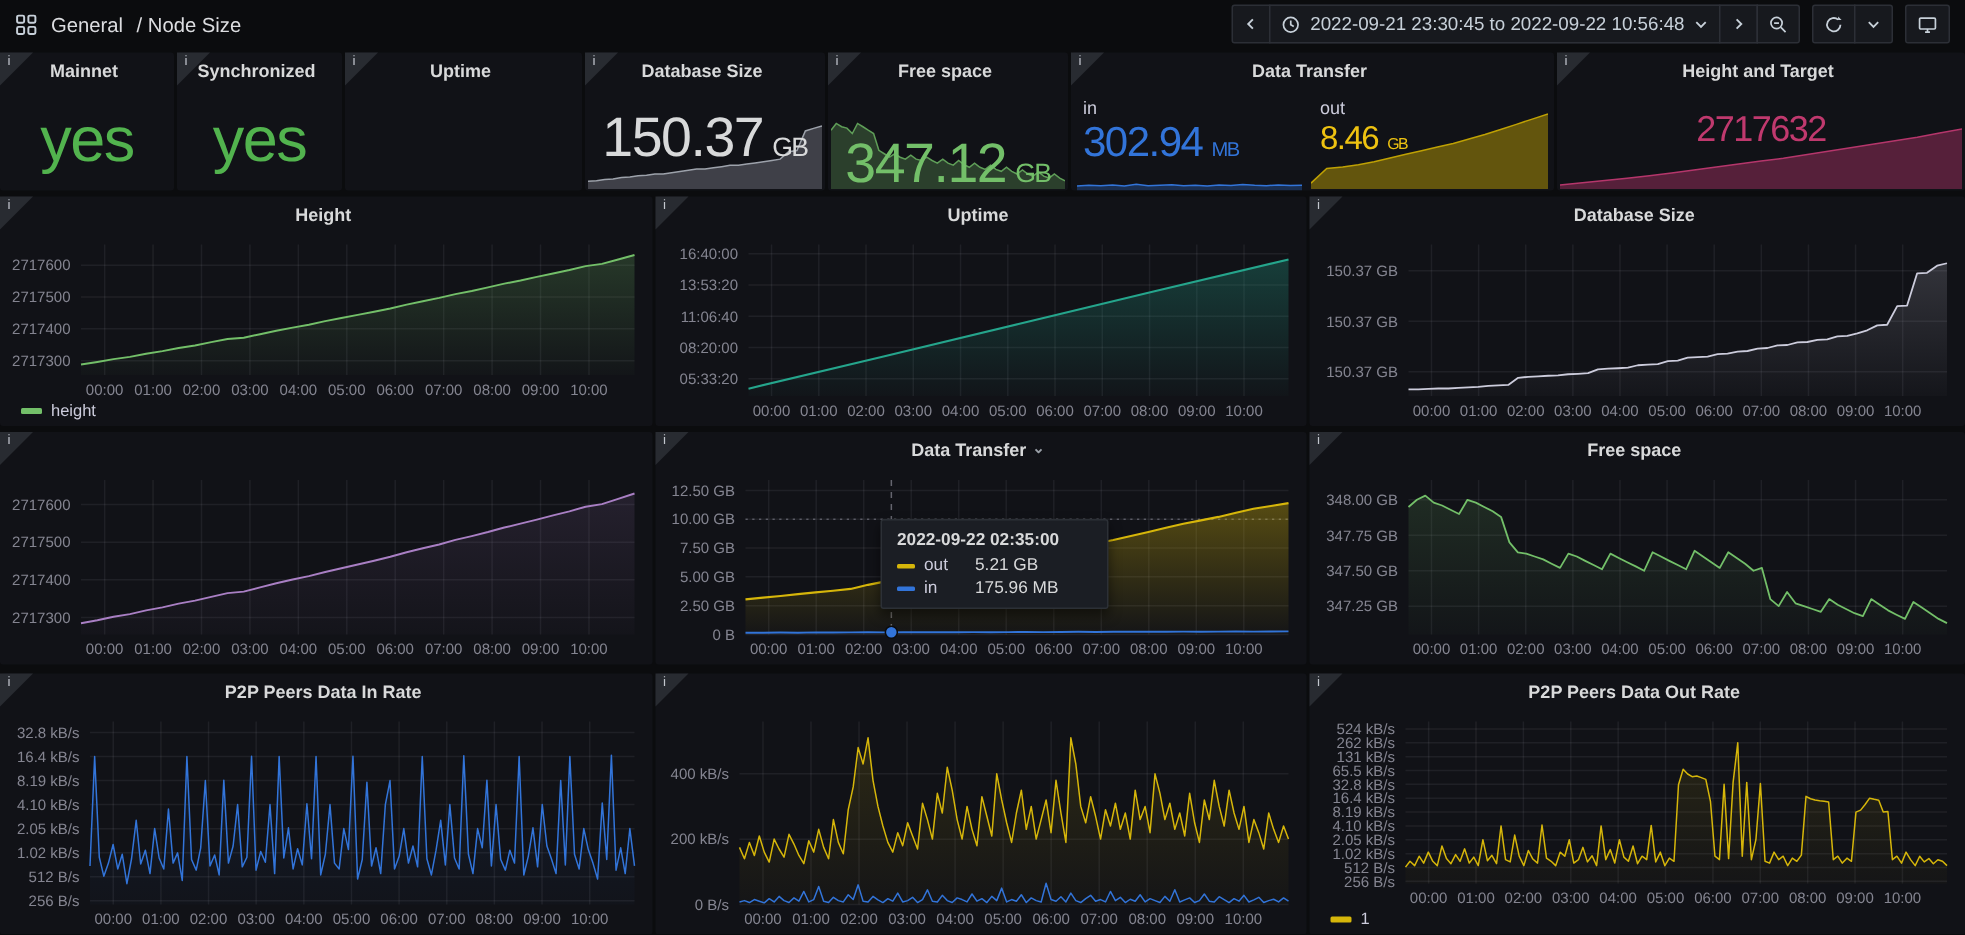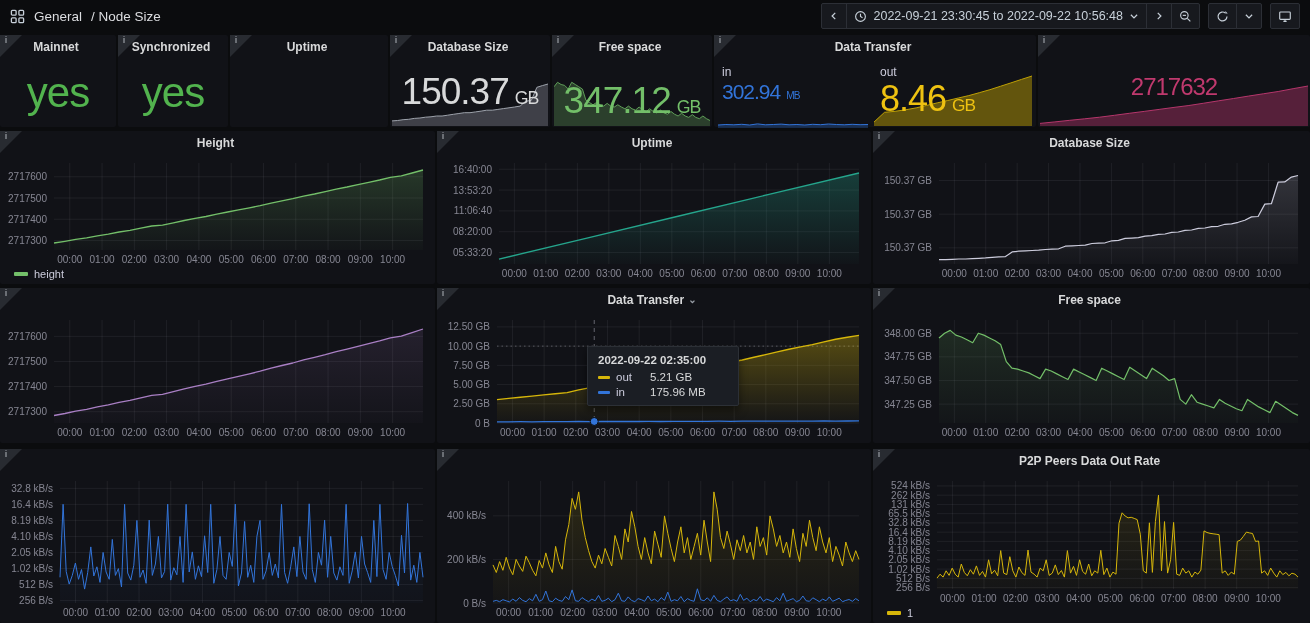--- a/index.html
+++ b/index.html
@@ -163,54 +163,55 @@
 
   <div class="panel" style="left:552px;top:35px;width:160px;height:92px">
     <div class="info-corner">
         <span>i</span>
       </div>
     <div class="ptitle">Free space</div>
     <div class="spark" style="left:2px;right:2px;bottom:1px;height:48px"><svg width="156" height="48" viewBox="0 0 156 48">
           <path d="M0.0 8.8L3.5 4.3L7.1 6.5L10.6 7.4L14.2 11.0L17.7 4.3L21.3 6.5L24.8 8.8L28.4 11.0L31.9 22.2L35.5 24.5L39.0 26.8L42.5 24.5L46.1 26.8L49.6 28.1L53.2 25.4L56.7 28.1L60.3 29.0L63.8 26.8L67.4 29.0L70.9 30.8L74.5 28.1L78.0 30.8L81.5 32.1L85.1 29.0L88.6 31.7L92.2 33.5L95.7 30.8L99.3 33.5L102.8 34.9L106.4 32.1L109.9 34.9L113.5 36.2L117.0 33.5L120.5 36.2L124.1 38.0L127.6 35.3L131.2 38.0L134.7 39.4L138.3 36.6L141.8 39.4L145.4 40.7L148.9 38.0L152.5 40.7L156.0 42.5L156 48L0 48Z" fill="rgba(92,148,83,0.35)" stroke="none"></path>
           <path d="M0.0 8.8L3.5 4.3L7.1 6.5L10.6 7.4L14.2 11.0L17.7 4.3L21.3 6.5L24.8 8.8L28.4 11.0L31.9 22.2L35.5 24.5L39.0 26.8L42.5 24.5L46.1 26.8L49.6 28.1L53.2 25.4L56.7 28.1L60.3 29.0L63.8 26.8L67.4 29.0L70.9 30.8L74.5 28.1L78.0 30.8L81.5 32.1L85.1 29.0L88.6 31.7L92.2 33.5L95.7 30.8L99.3 33.5L102.8 34.9L106.4 32.1L109.9 34.9L113.5 36.2L117.0 33.5L120.5 36.2L124.1 38.0L127.6 35.3L131.2 38.0L134.7 39.4L138.3 36.6L141.8 39.4L145.4 40.7L148.9 38.0L152.5 40.7L156.0 42.5" fill="none" stroke="#5f9e58" stroke-width="1"></path>
         </svg></div>
-    <div class="stat-center" style="align-items:center;padding-top:14px">
+    <div class="stat-center" style="align-items:flex-end;padding-top:14px">
       <span class="stat-big" style="font-size: 37px; color: rgb(115, 191, 105);"><span>347.12</span><span class="unit">GB</span></span>
     </div>
   </div>
 
   <div class="panel" style="left:714px;top:35px;width:322px;height:92px">
     <div class="info-corner">
         <span>i</span>
       </div>
     <div class="ptitle">Data Transfer</div>
     <div class="spark" style="left:4px;bottom:1px;width:150px;height:12px"><svg width="150" height="12" viewBox="0 0 150 12">
           <path d="M0.0 9.0L7.9 8.5L15.8 8.8L23.7 8.3L31.6 9.0L39.5 7.9L47.4 8.8L55.3 8.5L63.2 8.1L71.1 8.8L78.9 8.5L86.8 9.0L94.7 8.3L102.6 8.7L110.5 8.0L118.4 8.5L126.3 8.8L134.2 8.3L142.1 8.7L150.0 8.5L150 12L0 12Z" fill="rgba(50,116,217,0.3)" stroke="none"></path>
           <path d="M0.0 9.0L7.9 8.5L15.8 8.8L23.7 8.3L31.6 9.0L39.5 7.9L47.4 8.8L55.3 8.5L63.2 8.1L71.1 8.8L78.9 8.5L86.8 9.0L94.7 8.3L102.6 8.7L110.5 8.0L118.4 8.5L126.3 8.8L134.2 8.3L142.1 8.7L150.0 8.5" fill="none" stroke="#3274d9" stroke-width="1"></path>
         </svg></div>
     <div class="spark" style="right:4px;bottom:1px;width:158px;height:52px"><svg width="158" height="52" viewBox="0 0 158 52">
           <path d="M0.0 48.1L10.5 38.3L21.1 37.3L31.6 35.8L42.1 33.9L52.7 31.4L63.2 28.9L73.7 26.5L84.3 24.0L94.8 21.6L105.3 18.7L115.9 15.7L126.4 12.3L136.9 8.9L147.5 5.4L158.0 2.0L158 52L0 52Z" fill="rgba(181,152,4,0.5)" stroke="none"></path>
           <path d="M0.0 48.1L10.5 38.3L21.1 37.3L31.6 35.8L42.1 33.9L52.7 31.4L63.2 28.9L73.7 26.5L84.3 24.0L94.8 21.6L105.3 18.7L115.9 15.7L126.4 12.3L136.9 8.9L147.5 5.4L158.0 2.0" fill="none" stroke="#bfa104" stroke-width="1"></path>
         </svg></div>
     <div class="stat-duo">
       <div class="stat-group" style="margin-left:8px;width:152px">
         <span class="stat-sub">in</span>
-        <span class="stat-big" style="font-size: 21px; color: rgb(50, 116, 217);"><span>302.94</span><span class="unit">MB</span></span>
+        <span class="stat-big" style="font-size: 28px; color: rgb(50, 116, 217);"><span>302.94</span><span class="unit">MB</span></span>
       </div>
       <div class="stat-group" style="margin-left:6px">
         <span class="stat-sub">out</span>
-        <span class="stat-big" style="font-size: 36px; color: rgb(238, 194, 17);"><span>8.46</span><span class="unit">GB</span></span>
+        <span class="stat-big" style="font-size: 22px; color: rgb(238, 194, 17);"><span>8.46</span><span class="unit">GB</span></span>
       </div>
     </div>
   </div>
 
   <div class="panel" style="left:1038px;top:35px;width:272px;height:92px">
     <div class="info-corner">
         <span>i</span>
       </div>
+    <div class="ptitle">Height and Target</div>
     <div class="spark" style="left:2px;right:2px;bottom:1px;height:42px"><svg width="268" height="42" viewBox="0 0 268 42">
           <path d="M0.0 39.4L14.9 37.9L29.8 36.3L44.7 34.8L59.6 33.2L74.4 31.3L89.3 29.3L104.2 27.4L119.1 25.4L134.0 23.4L148.9 21.5L163.8 19.2L178.7 16.8L193.6 14.5L208.4 12.1L223.3 9.8L238.2 7.5L253.1 4.7L268.0 2.0L268 42L0 42Z" fill="rgba(143,43,87,0.55)" stroke="none"></path>
           <path d="M0.0 39.4L14.9 37.9L29.8 36.3L44.7 34.8L59.6 33.2L74.4 31.3L89.3 29.3L104.2 27.4L119.1 25.4L134.0 23.4L148.9 21.5L163.8 19.2L178.7 16.8L193.6 14.5L208.4 12.1L223.3 9.8L238.2 7.5L253.1 4.7L268.0 2.0" fill="none" stroke="#b5366b" stroke-width="1"></path>
         </svg></div>
     <div class="stat-center" style="align-items:flex-start;padding-top:16px">
       <span class="stat-big" style="font-size: 24px; color: rgb(192, 57, 110);">2717632</span>
     </div>
   </div>
 
   <div class="panel" style="left:0;top:131px;width:435px;height:153px">
@@ -520,20 +521,21 @@
           </defs>
           <path d="M64.0 28.0L69.6 23.2L75.2 20.4L80.8 25.1L86.4 27.0L92.0 29.8L97.7 32.7L103.3 23.2L108.9 25.1L114.5 28.0L120.1 30.8L125.7 34.6L131.3 51.6L136.9 58.2L142.5 59.1L148.1 61.0L153.8 62.9L159.4 65.8L165.0 68.6L170.6 59.1L176.2 61.0L181.8 63.9L187.4 66.7L193.0 69.5L198.6 59.1L204.2 62.0L209.8 64.8L215.5 67.6L221.1 70.5L226.7 58.2L232.3 61.0L237.9 63.9L243.5 66.7L249.1 69.5L254.7 57.2L260.3 61.0L265.9 64.8L271.5 68.6L277.2 58.2L282.8 62.0L288.4 65.8L294.0 70.5L299.6 68.6L305.2 89.4L310.8 94.1L316.4 84.7L322.0 92.2L327.6 94.1L333.3 96.0L338.9 97.9L344.5 89.4L350.1 93.2L355.7 96.0L361.3 98.8L366.9 100.7L372.5 89.4L378.1 93.2L383.7 96.9L389.3 99.8L395.0 102.6L400.6 91.3L406.2 95.0L411.8 98.8L417.4 102.6L423.0 105.4L423 113L64 113Z" fill="url(#g5)" stroke="none"></path>
           <path d="M64.0 28.0L69.6 23.2L75.2 20.4L80.8 25.1L86.4 27.0L92.0 29.8L97.7 32.7L103.3 23.2L108.9 25.1L114.5 28.0L120.1 30.8L125.7 34.6L131.3 51.6L136.9 58.2L142.5 59.1L148.1 61.0L153.8 62.9L159.4 65.8L165.0 68.6L170.6 59.1L176.2 61.0L181.8 63.9L187.4 66.7L193.0 69.5L198.6 59.1L204.2 62.0L209.8 64.8L215.5 67.6L221.1 70.5L226.7 58.2L232.3 61.0L237.9 63.9L243.5 66.7L249.1 69.5L254.7 57.2L260.3 61.0L265.9 64.8L271.5 68.6L277.2 58.2L282.8 62.0L288.4 65.8L294.0 70.5L299.6 68.6L305.2 89.4L310.8 94.1L316.4 84.7L322.0 92.2L327.6 94.1L333.3 96.0L338.9 97.9L344.5 89.4L350.1 93.2L355.7 96.0L361.3 98.8L366.9 100.7L372.5 89.4L378.1 93.2L383.7 96.9L389.3 99.8L395.0 102.6L400.6 91.3L406.2 95.0L411.8 98.8L417.4 102.6L423.0 105.4" fill="none" stroke="#73bf69" stroke-width="1.2" stroke-linejoin="round"></path>
         </svg></div>
   </div>
 
   <div class="panel" style="left:0;top:449px;width:435px;height:174px">
     <div class="info-corner">
         <span>i</span>
       </div>
+    <div class="ptitle">P2P Peers Data In Rate</div>
     <div class="cmount"><svg width="431" height="150" viewBox="0 0 431 150">
           <line x1="73.5001" y1="10" x2="73.5001" y2="132" stroke="rgba(204,204,220,0.08)"></line>
           <text x="73.5001" y="145" text-anchor="middle" fill="rgba(204,204,220,0.62)" font-size="10">00:00</text>
           <line x1="105.26259999999999" y1="10" x2="105.26259999999999" y2="132" stroke="rgba(204,204,220,0.08)"></line>
           <text x="105.26259999999999" y="145" text-anchor="middle" fill="rgba(204,204,220,0.62)" font-size="10">01:00</text>
           <line x1="137.0251" y1="10" x2="137.0251" y2="132" stroke="rgba(204,204,220,0.08)"></line>
           <text x="137.0251" y="145" text-anchor="middle" fill="rgba(204,204,220,0.62)" font-size="10">02:00</text>
           <line x1="168.7876" y1="10" x2="168.7876" y2="132" stroke="rgba(204,204,220,0.08)"></line>
           <text x="168.7876" y="145" text-anchor="middle" fill="rgba(204,204,220,0.62)" font-size="10">03:00</text>
           <line x1="200.5501" y1="10" x2="200.5501" y2="132" stroke="rgba(204,204,220,0.08)"></line>

